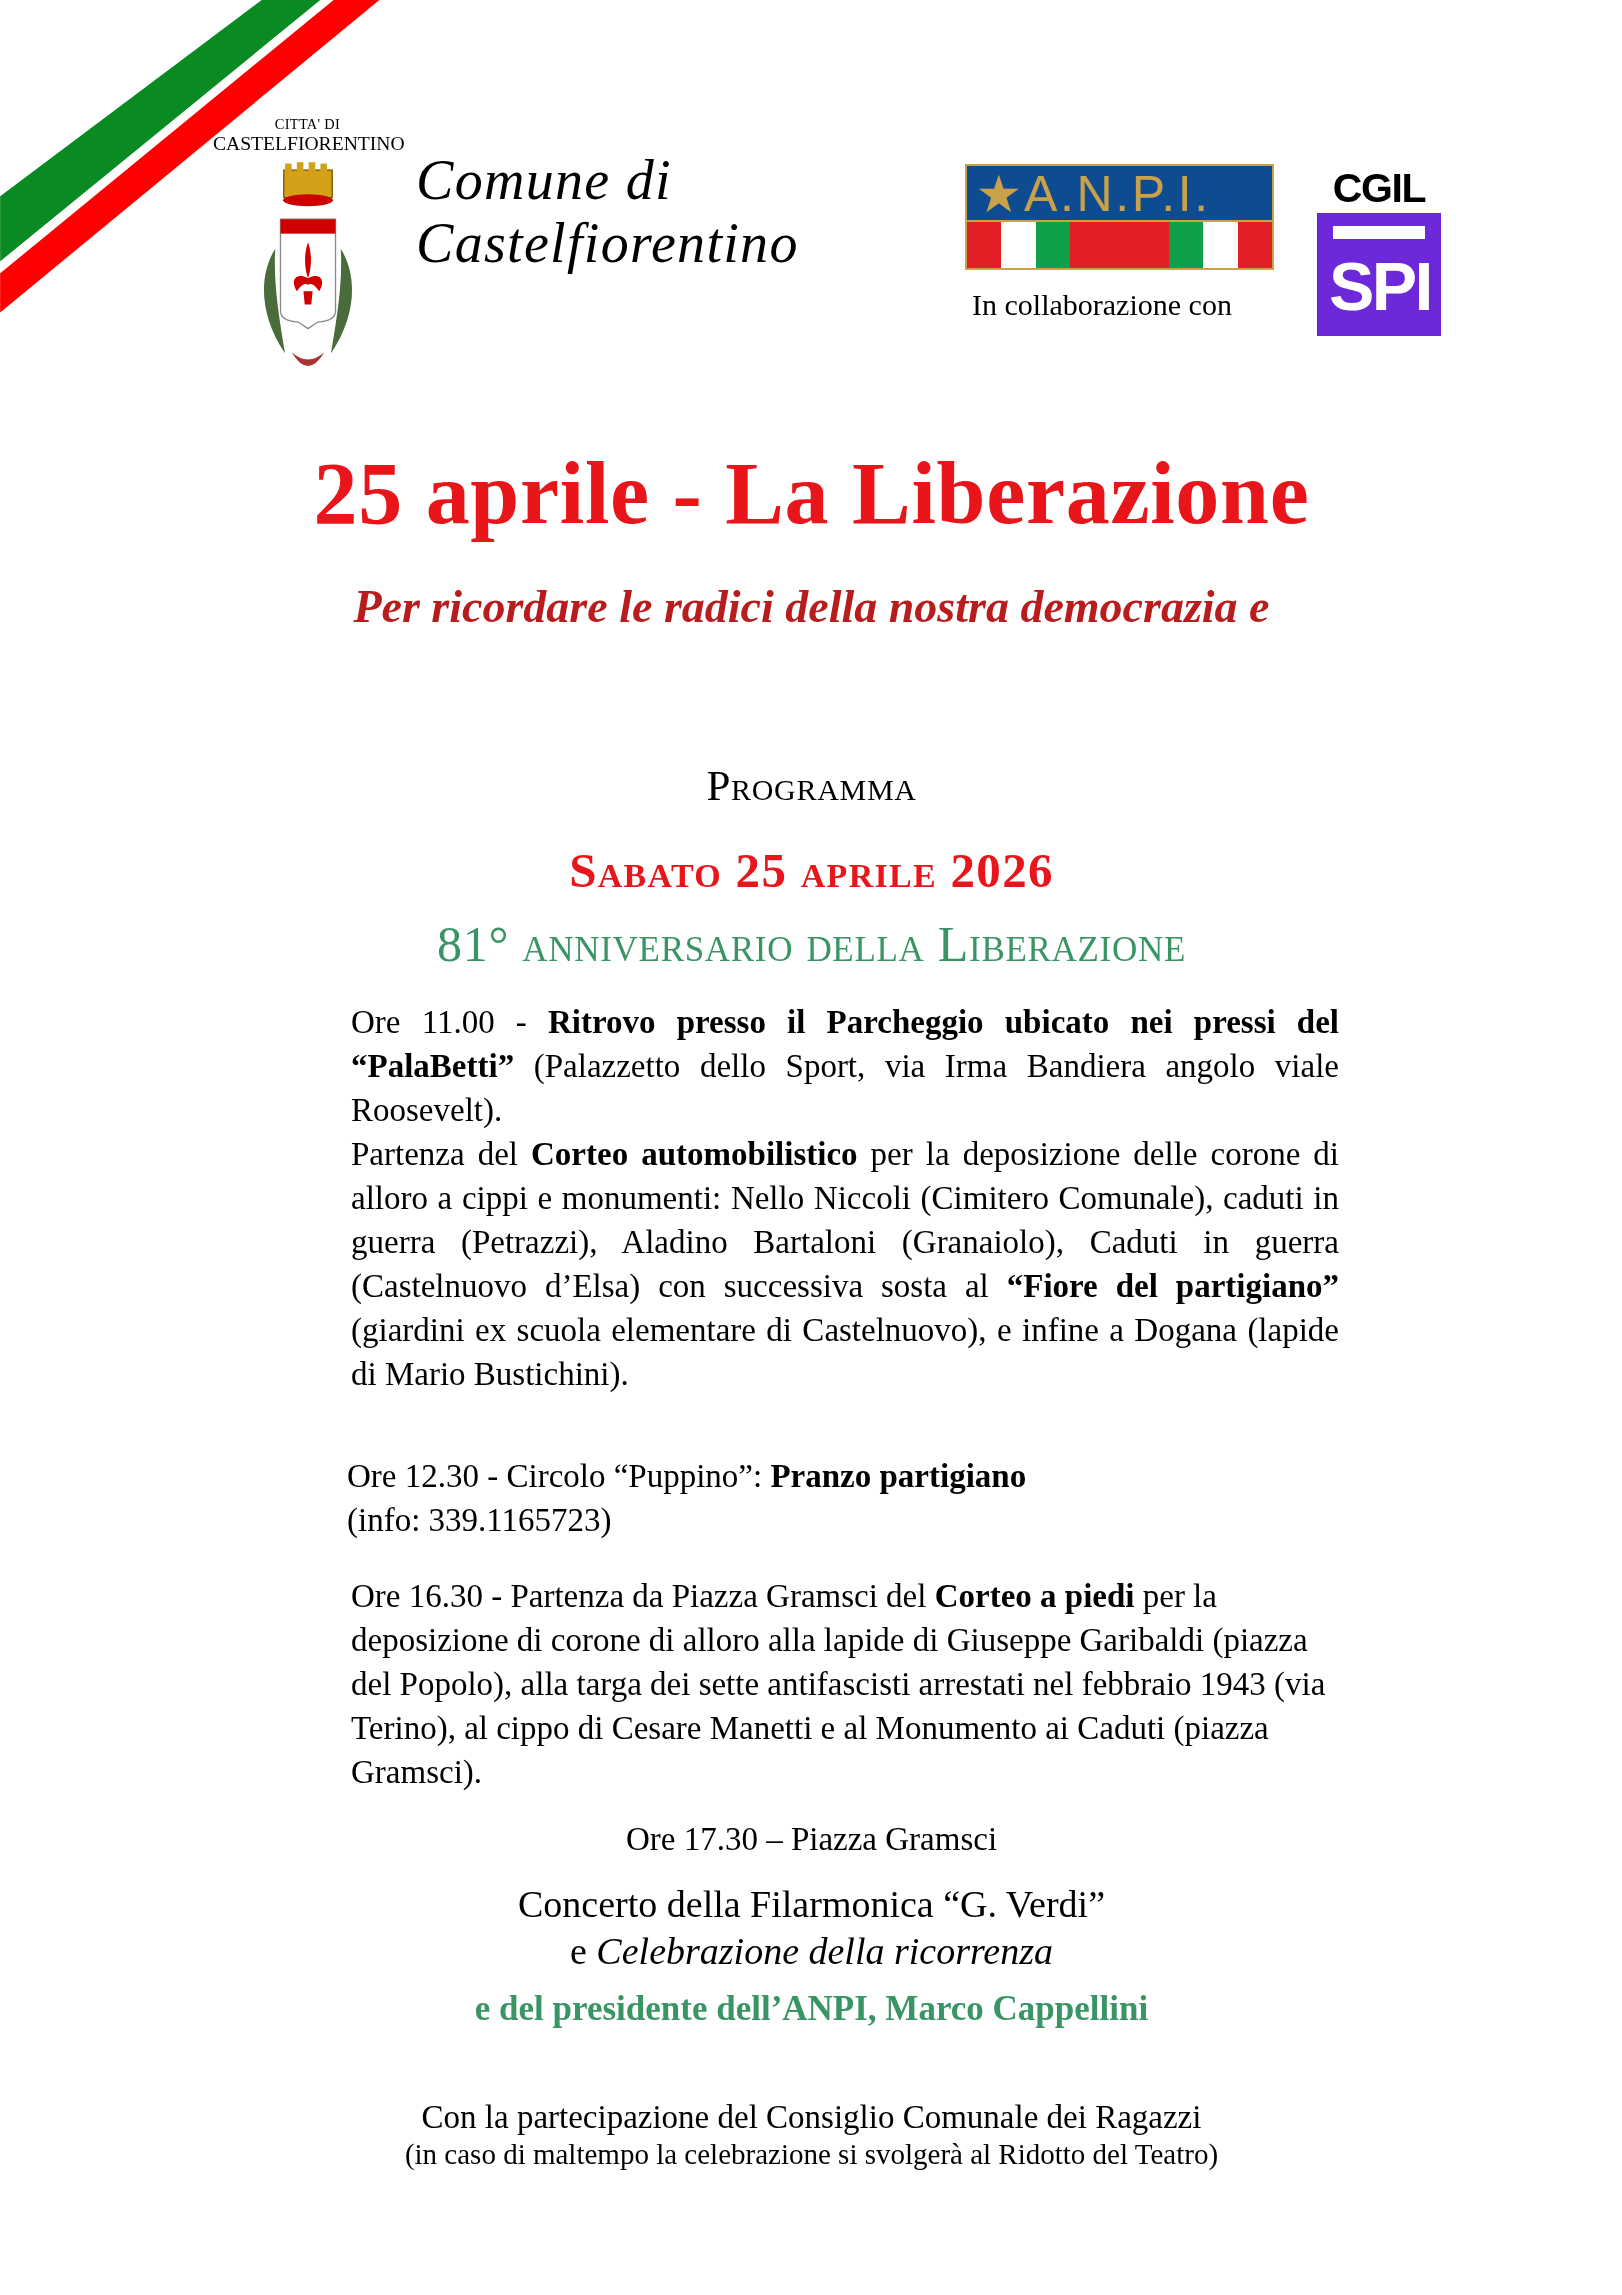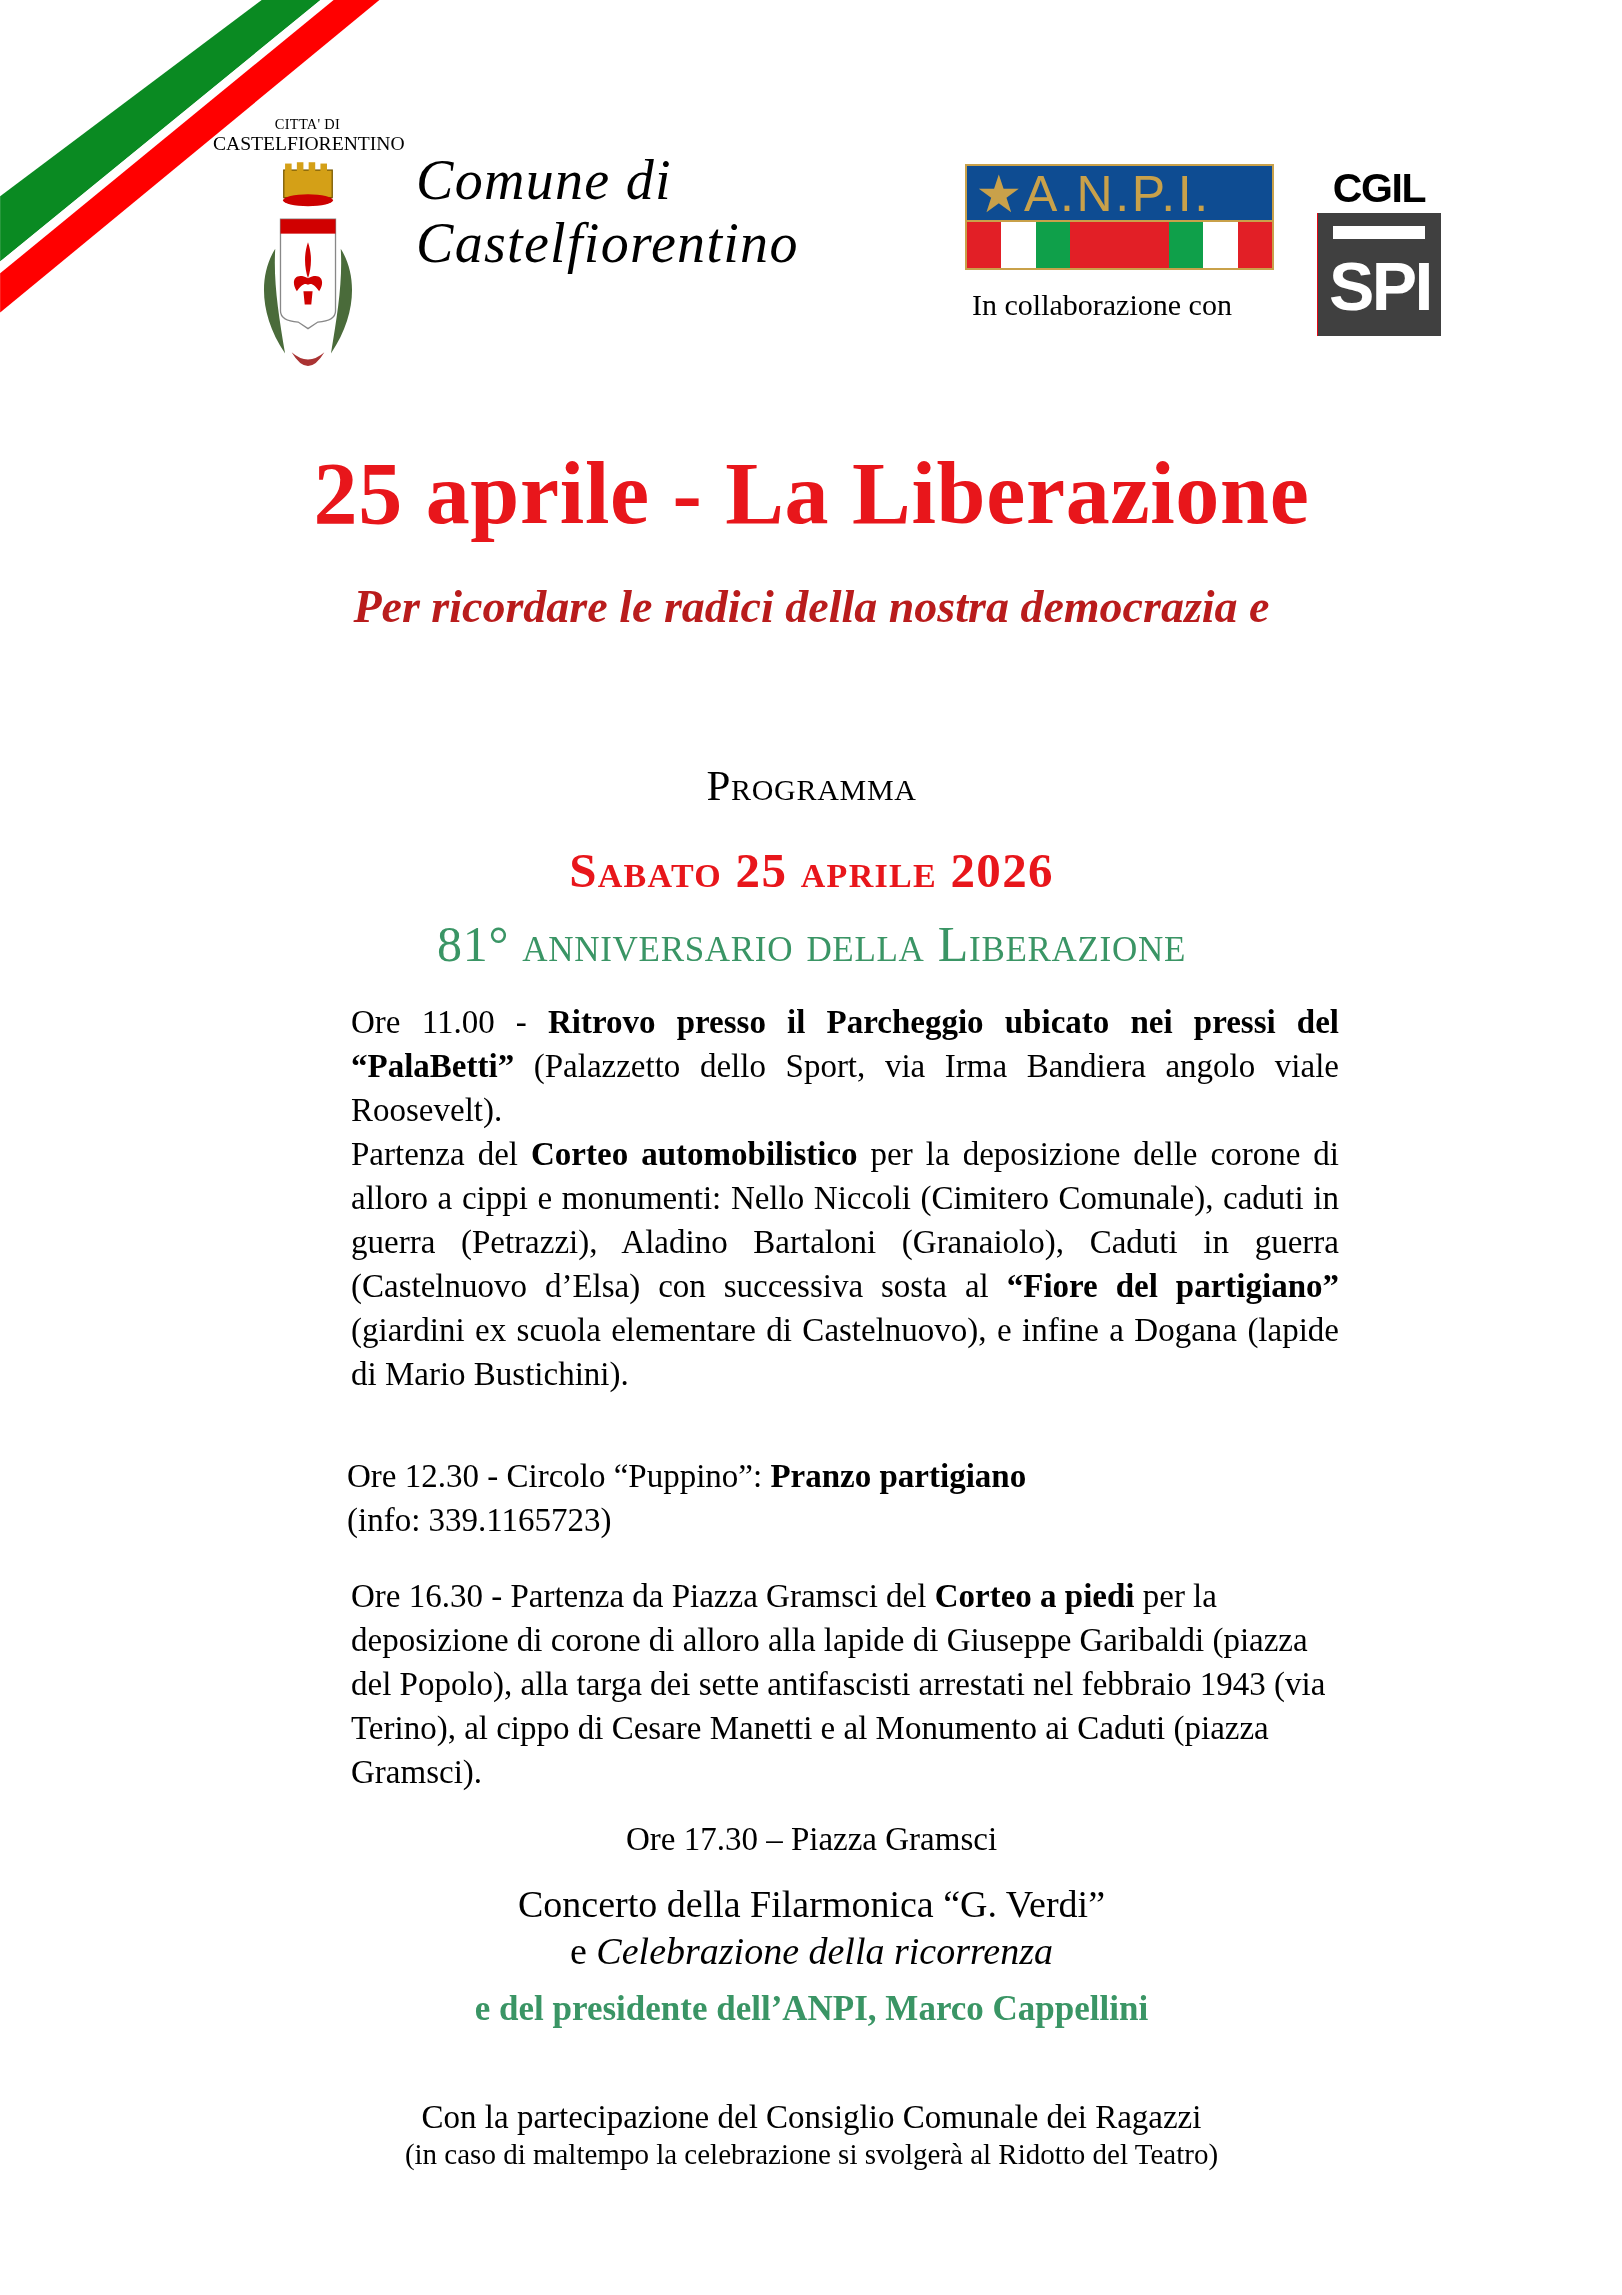--- a/index.html
+++ b/index.html
@@ -79,21 +79,21 @@
       <div style="flex:31;background:#fff"></div>
       <div style="flex:31;background:#e21f26"></div>
   </div>
 </div>
 <div class="collab">In collaborazione con</div>
 
 <div class="cgil">
   <div style="position:absolute;left:0;top:0;width:124px;text-align:center;font-family:'Liberation Sans',sans-serif;font-weight:bold;font-size:41px;line-height:46px;letter-spacing:-1.3px;">CGIL</div>
   <div style="position:absolute;left:0;top:48px;width:72px;height:123px;background:#e30613;width:72px;"></div>
   <div style="position:absolute;left:0;top:48px;width:72px;height:123px;background:#e30613;"></div>
-  <div style="position:absolute;left:1.3px;top:48px;width:123px;height:123px;background:#404040;">
+  <div style="position:absolute;left:1.3px;top:48px;width:123px;height:123px;background:#6d28d9;">
     <div style="position:absolute;left:14.4px;top:13px;width:92px;height:13px;background:#fff;"></div>
     <div style="position:absolute;left:0;top:34px;width:123px;text-align:center;font-family:'Liberation Sans',sans-serif;font-weight:bold;color:#fff;font-size:68px;line-height:79px;letter-spacing:-2.6px;">SPI</div>
   </div>
 </div>
 
 <div class="abs center title">25 aprile - La Liberazione</div>
 
 <div class="abs center subtitle">
   <div>Per ricordare le radici della nostra democrazia e</div>
 </div>

